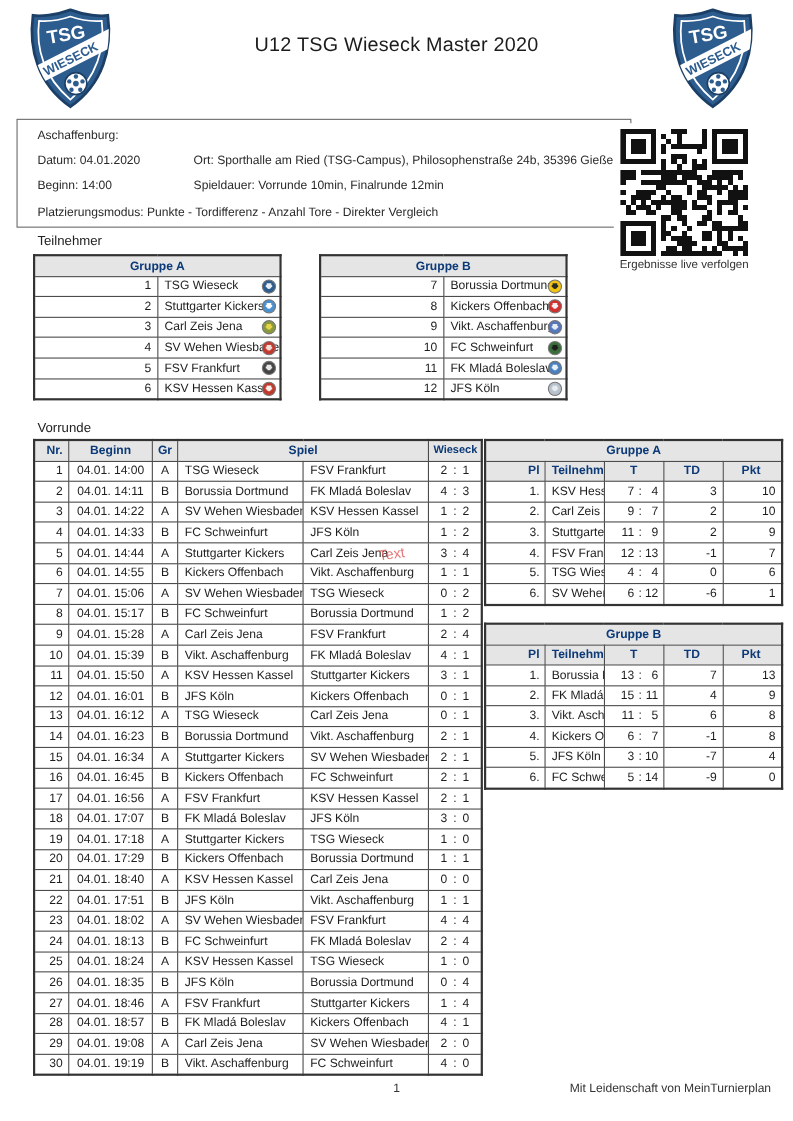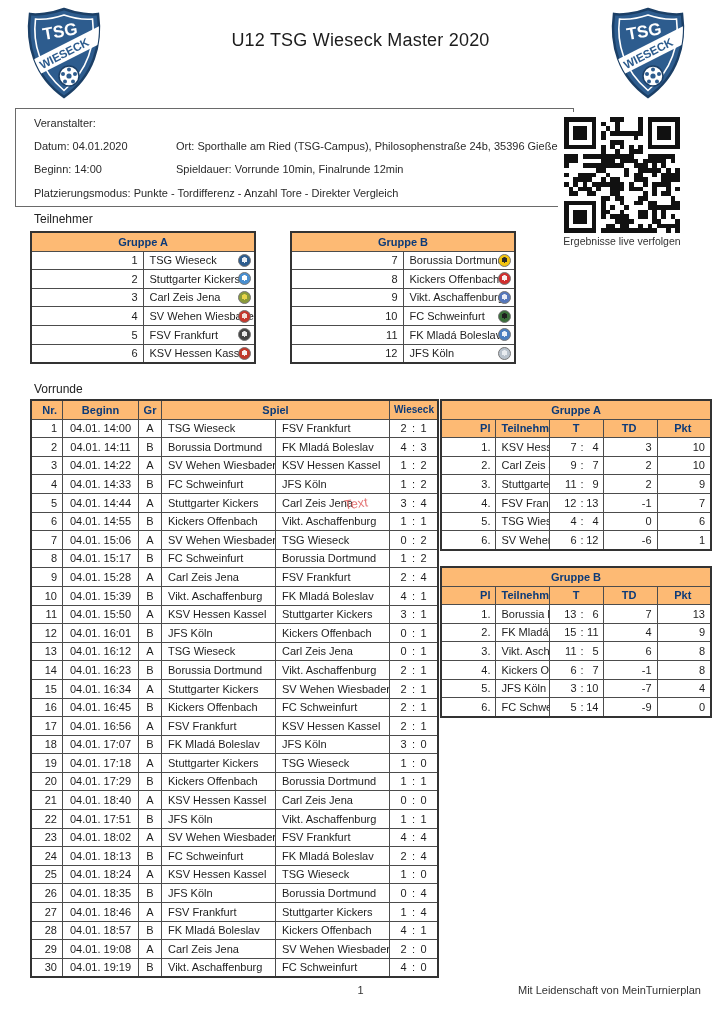--- a/index.html
+++ b/index.html
@@ -14,21 +14,21 @@
   
   #qr-box{left:558px;top:112px;width:128px;height:140px;background:#fff;z-index:3;}
   #qr-box svg{display:block;margin:5px auto 0 auto;}
   #qr-caption{width:128px;text-align:center;font-size:10.5px;color:#333;margin-top:2px;}
   
   .section-label{font-size:12px;color:#222;}
   
   table{border-collapse:collapse;table-layout:fixed;font-size:11px;color:#1d1d1d;}
   td,th{border:1px solid #4c4c4c;padding:2.6px 3px;line-height:12.4px;overflow:hidden;white-space:nowrap;}
   table{border:2px solid #333;}
-  th{background:#fdba74;color:#0c3a78;font-weight:bold;margin-top:36px;}
+  th{background:#e5e5e5;color:#0c3a78;font-weight:bold;margin-top:36px;}
   
   .group-table{width:226px;}
   .group-table .c-num{width:23px;text-align:right;padding-right:5px;}
   .group-table .c-name{position:relative;text-align:left;padding-left:6px;}
   .club-icon{position:absolute;right:3px;top:50%;margin-top:-6.5px;width:13px;height:13px;border-radius:50%;
              border:1px solid #777;box-sizing:border-box;}
   
   #vorrunde-table{width:409px;}
   #vorrunde-table .v-nr{width:22px;text-align:right;padding-right:5px;}
   #vorrunde-table .v-time{width:69px;text-align:center;}
@@ -116,21 +116,21 @@
         <circle cx="51" cy="75.6" r="2" fill="#2d5c8e"></circle>
         <circle cx="43" cy="75.6" r="2" fill="#2d5c8e"></circle>
         <circle cx="41" cy="68" r="2" fill="#2d5c8e"></circle>
       </g>
     </svg>
   </div>
 
   <div id="title" class="abs">U12 TSG Wieseck Master 2020</div>
 
   <div id="info-box" class="abs">
-    <div class="line" style="left:18px;top:8px;">Veranstalter:</div>
+    <div class="line" style="left:18px;top:8px;">Aschaffenburg:</div>
     <div class="line" style="left:18px;top:31px;">Datum: 04.01.2020</div>
     <div class="line" style="left:160px;top:31px;">Ort: Sporthalle am Ried (TSG-Campus), Philosophenstraße 24b, 35396 Gießen-Wieseck</div>
     <div class="line" style="left:18px;top:54px;">Beginn: 14:00</div>
     <div class="line" style="left:160px;top:54px;">Spieldauer: Vorrunde 10min, Finalrunde 12min</div>
     <div class="line" style="left:18px;top:78px;">Platzierungsmodus: Punkte - Tordifferenz - Anzahl Tore - Direkter Vergleich</div>
   </div>
 
   <div id="qr-box" class="abs">
     <svg id="qr-svg" width="116" height="116" viewBox="0 0 25 25" shape-rendering="crispEdges">
         <rect x="0" y="0" width="25" height="25" fill="#fff"></rect>

